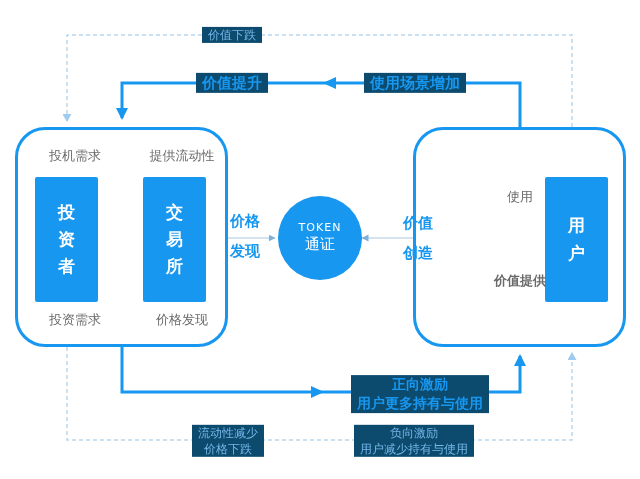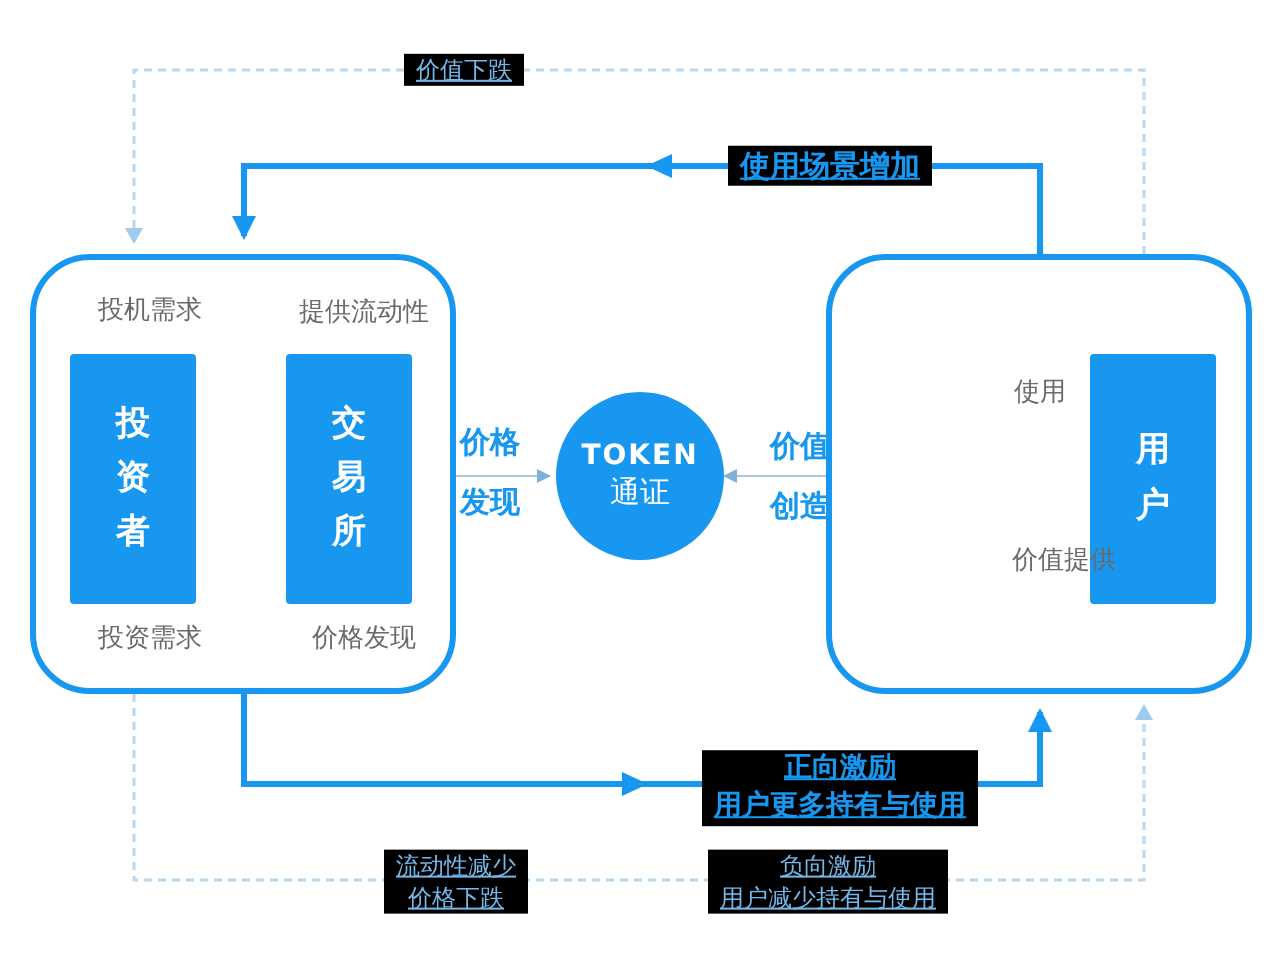--- a/index.html
+++ b/index.html
@@ -2,21 +2,21 @@
 <html><head>
 <meta charset="utf-8">
 <style>
   html,body{margin:0;padding:0;background:#fff;}
   #canvas{
     position:relative;width:640px;height:479px;background:#fff;overflow:hidden;
     font-family:"DejaVu Sans","Liberation Sans",sans-serif;
   }
   #wires{position:absolute;left:0;top:0;width:640px;height:479px;}
   .lbl{position:absolute;transform:translate(-50%,-50%);white-space:pre-line;text-align:center;line-height:1.35;}
-  .lbl.onwire{background:#000000;padding:0 6px;text-decoration:underline;}
+  .lbl.onwire{background:#0c4a6e;padding:0 6px;}
   .blue-bold{color:#1797ef;font-weight:bold;font-size:14px;}
   .blue-bold-lg{color:#1797ef;font-weight:bold;font-size:15px;}
   .light-blue{color:#74b7e8;font-size:12px;}
   .gray{color:#6a6a6a;font-size:13px;}
   .panel{
     position:absolute;top:127px;width:207px;height:214px;
     border:3px solid #1797ef;border-radius:30px;background:#fff;
   }
   .panel.left{left:15px;}
   .panel.right{left:413px;}
@@ -25,21 +25,21 @@
     display:flex;align-items:center;justify-content:center;
   }
   .bluebox .vtxt{
     display:block;width:19px;color:#fff;font-weight:bold;font-size:17px;
     word-break:break-all;text-align:center;line-height:1.6;
   }
   #token-circle{
     position:absolute;left:278px;top:196px;width:84px;height:84px;border-radius:50%;
     background:#1797ef;display:flex;flex-direction:column;align-items:center;justify-content:center;color:#fff;
   }
-  #token-circle .t1{font-weight:bold;font-size:14px;letter-spacing:1px;line-height:1.3;}
+  #token-circle .t1{font-weight:normal;font-size:11px;letter-spacing:1px;line-height:1.3;}
   #token-circle .t2{font-size:15px;line-height:1.3;}
 </style>
 </head>
 <body>
 
 <div id="canvas">
 
   <svg id="wires" viewBox="0 0 640 479" xmlns="http://www.w3.org/2000/svg">
     <defs>
       <marker id="arrB" markerUnits="userSpaceOnUse" markerWidth="13" markerHeight="13" refX="10" refY="6" orient="auto" orient-type="auto">
@@ -87,34 +87,35 @@
   <div class="bluebox" style="left:545px;">
     <span class="vtxt">用户</span>
   </div>
 
   <div id="token-circle">
     <span class="t1">TOKEN</span>
     <span class="t2">通证</span>
   </div>
 
   <div class="lbl onwire light-blue" style="left:232px;top:35px;">价值下跌</div>
+  <div class="lbl onwire blue-bold-lg" style="left:232px;top:83px;">价值提升</div>
   <div class="lbl onwire blue-bold-lg" style="left:415px;top:83px;">使用场景增加</div>
 
   <div class="lbl gray" style="left:75px;top:156px;">投机需求</div>
   <div class="lbl gray" style="left:182px;top:156px;font-family:Liberation Serif, serif;">提供流动性</div>
   <div class="lbl gray" style="left:75px;top:320px;">投资需求</div>
   <div class="lbl gray" style="left:182px;top:320px;">价格发现</div>
 
   <div class="lbl blue-bold-lg" style="left:245px;top:238px;line-height:2.0;font-family:Liberation Mono, monospace;">价格
 发现</div>
-  <div class="lbl blue-bold-lg" style="left:400px;top:238px;line-height:2.0;">价值
+  <div class="lbl blue-bold-lg" style="left:418px;top:238px;line-height:2.0;">价值
 创造</div>
 
   <div class="lbl gray" style="left:520px;top:197px;">使用</div>
-  <div class="lbl gray" style="left:532px;top:281px;">价值提供</div>
+  <div class="lbl gray" style="left:520px;top:281px;font-weight:bold;">价值提供</div>
 
   <div class="lbl onwire blue-bold" style="left:420px;top:394px;">正向激励
 用户更多持有与使用</div>
   <div class="lbl onwire light-blue" style="left:228px;top:441px;">流动性减少
 价格下跌</div>
   <div class="lbl onwire light-blue" style="left:414px;top:441px;">负向激励
 用户减少持有与使用</div>
 
 </div>
 

